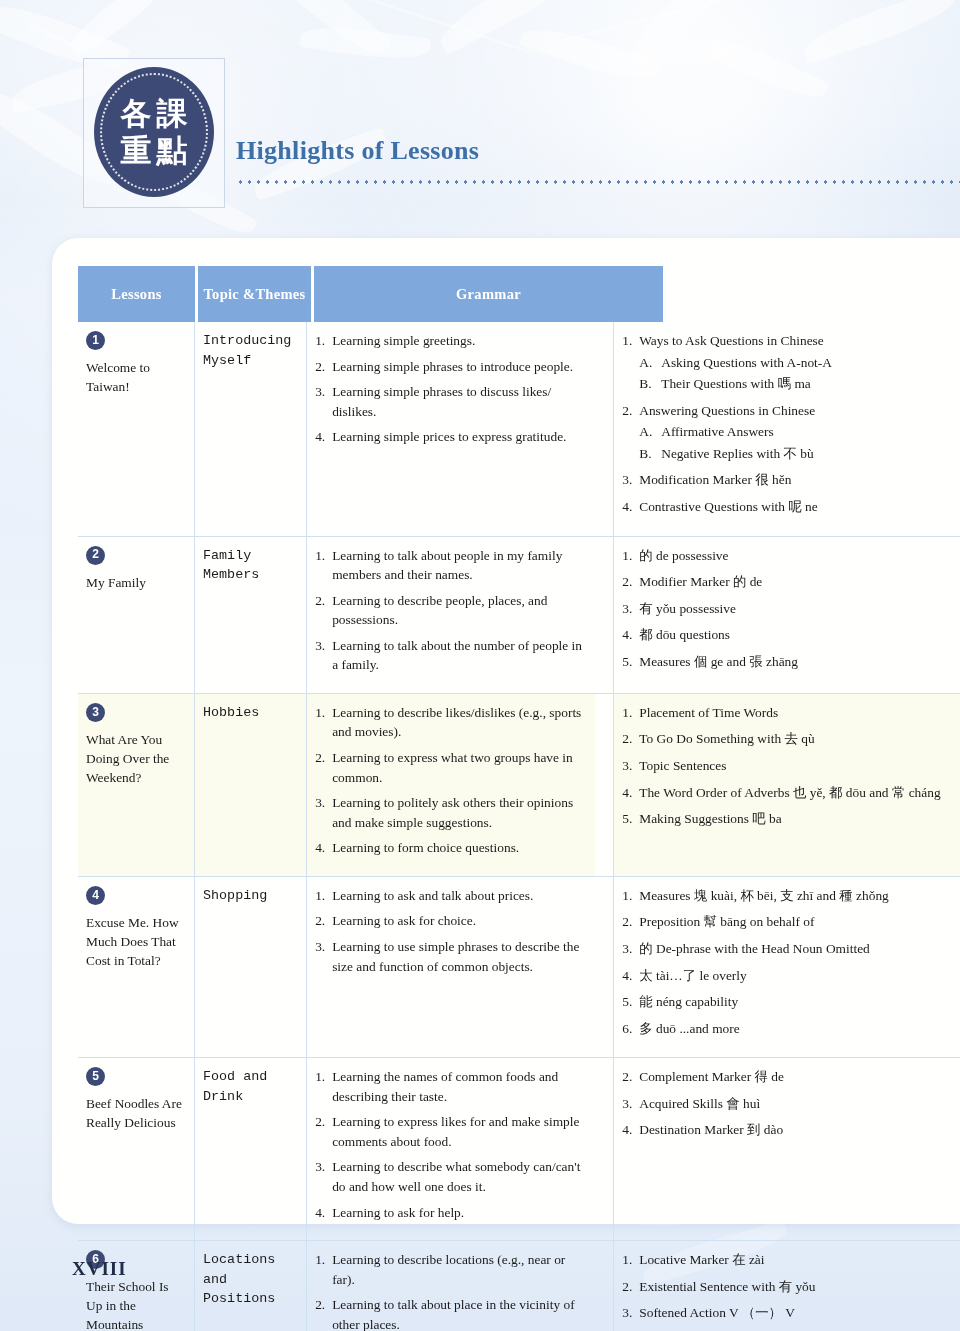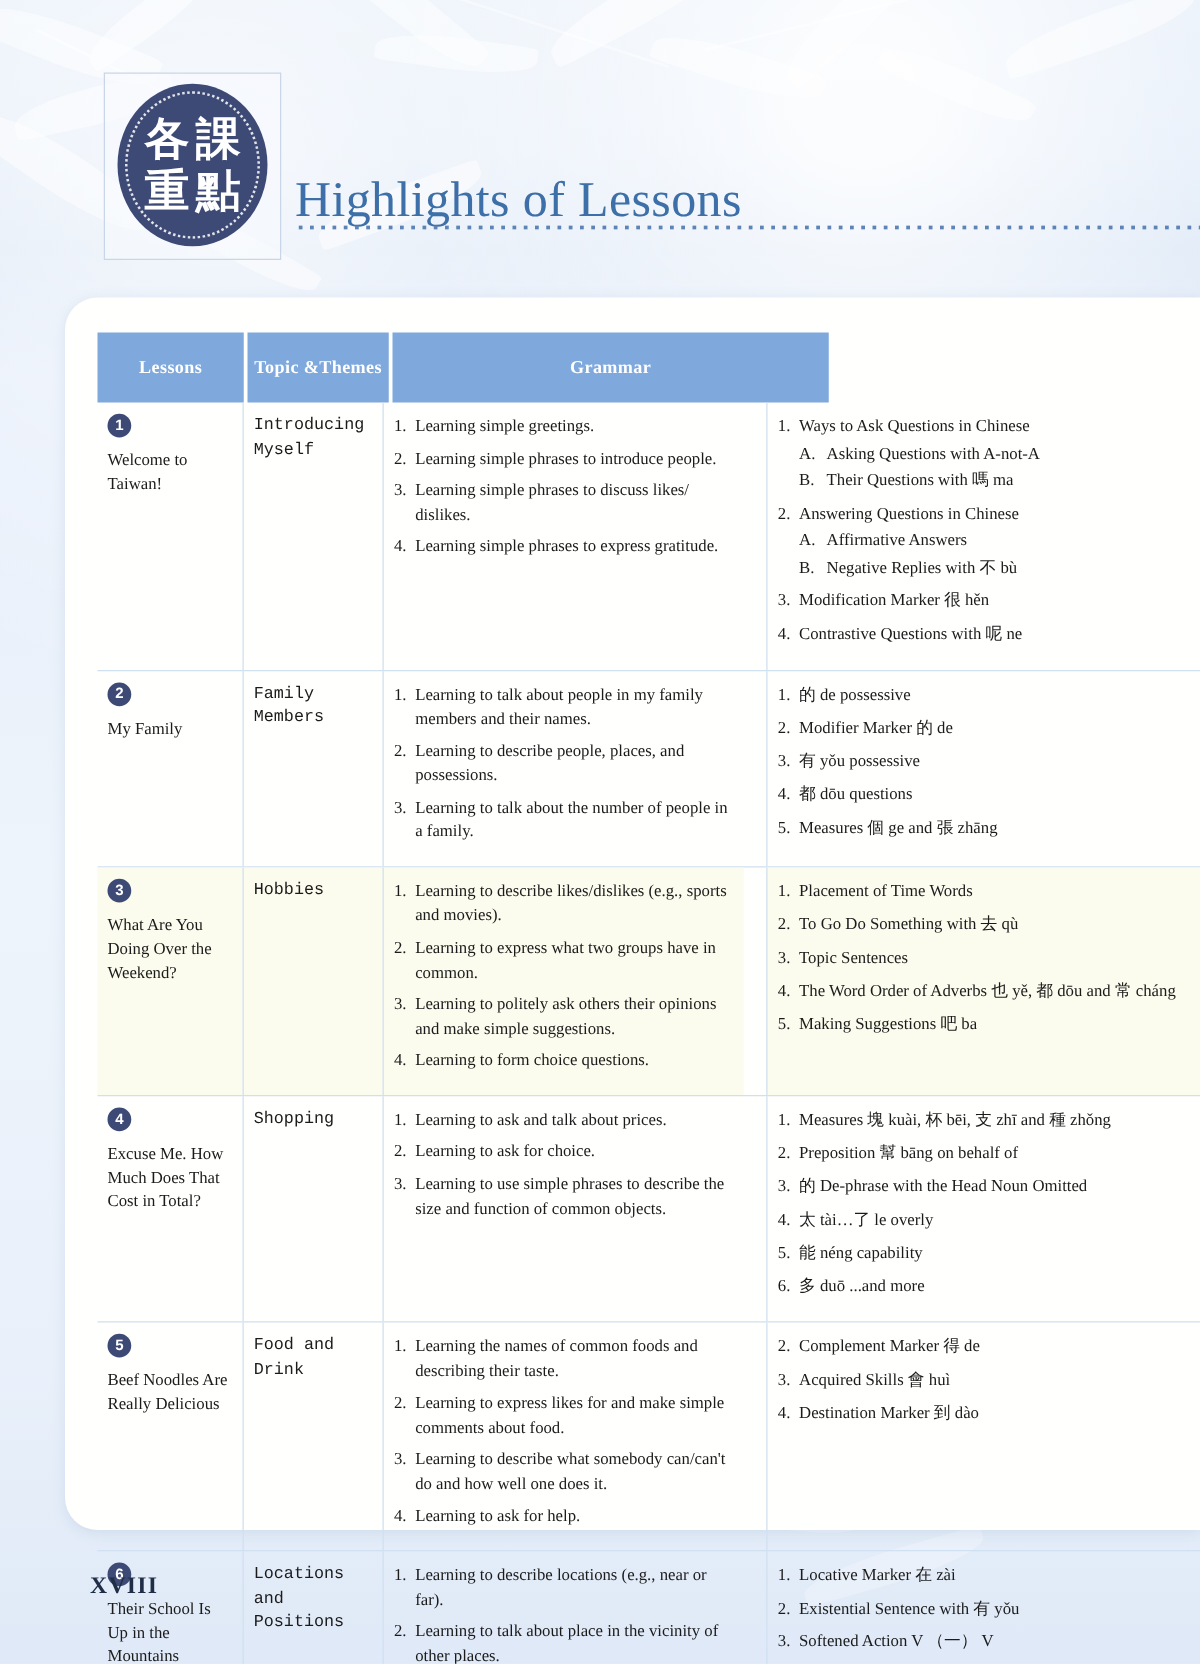--- a/index.html
+++ b/index.html
@@ -23,24 +23,24 @@
      box-shadow:0 2px 10px rgba(120,150,190,.18);}
 
   
   .badge-box{position:absolute;left:83px;top:58px;width:140px;height:148px;
      background:rgba(247,250,253,.55);border:1px solid #c9d6e8;}
   .badge{position:absolute;left:10px;top:8px;width:120px;height:130px;border-radius:50%;
      background:#3e4a76;display:flex;flex-direction:column;align-items:center;
      justify-content:center;gap:2px;}
   .badge:after{content:"";position:absolute;left:6px;top:6px;right:6px;bottom:6px;
      border:2px dotted rgba(255,255,255,.85);border-radius:50%;}
-  .badge span{color:#fff;font-size:36px;letter-spacing:5px;line-height:1.12;
+  .badge span{color:#fff;font-size:31px;letter-spacing:5px;line-height:1.12;
      font-family:"DejaVu Serif",serif;font-weight:600;text-indent:5px;}
 
-  .title{position:absolute;left:236px;top:136px;font-size:40px;font-weight:normal;
+  .title{position:absolute;left:236px;top:136px;font-size:26px;font-weight:bold;
      color:#3d6fa8;letter-spacing:.3px;font-family:"Liberation Serif",serif;}
   .dotline{position:absolute;left:236px;top:179px;right:0;height:6px;
      background-image:radial-gradient(circle,#5d84b4 0 1.6px,transparent 1.8px);
      background-size:9px 6px;background-repeat:repeat-x;}
 
   
   .table{position:absolute;left:78px;top:266px;width:882px;}
   .thead{display:flex;gap:3px;height:56px;}
   .thead div{background:#7fa9dd;color:#fff;font-weight:bold;font-size:14.5px;
      display:flex;align-items:center;justify-content:center;text-align:center;
@@ -123,21 +123,21 @@
         <div class="cell c1">
           <div class="num">1</div>
           <div class="ltitle">Welcome to Taiwan!</div>
         </div>
         <div class="cell c2">Introducing Myself</div>
         <div class="cell c3">
           <ol class="lst">
             <li data-n="1.">Learning simple greetings.</li>
             <li data-n="2.">Learning simple phrases to introduce people.</li>
             <li data-n="3.">Learning simple phrases to discuss likes/ dislikes.</li>
-            <li data-n="4.">Learning simple phrases to express gratitude.</li>
+            <li data-n="4.">Learning simple prices to express gratitude.</li>
           </ol>
         </div>
         <div class="cell c4">
           <ol class="lst">
             <li data-n="1.">Ways to Ask Questions in Chinese<ol class="sub">
                 <li data-n="A.">Asking Questions with A-not-A</li>
                 <li data-n="B.">Their Questions with 嗎 ma</li>
               </ol></li>
             <li data-n="2.">Answering Questions in Chinese<ol class="sub">
                 <li data-n="A.">Affirmative Answers</li>

